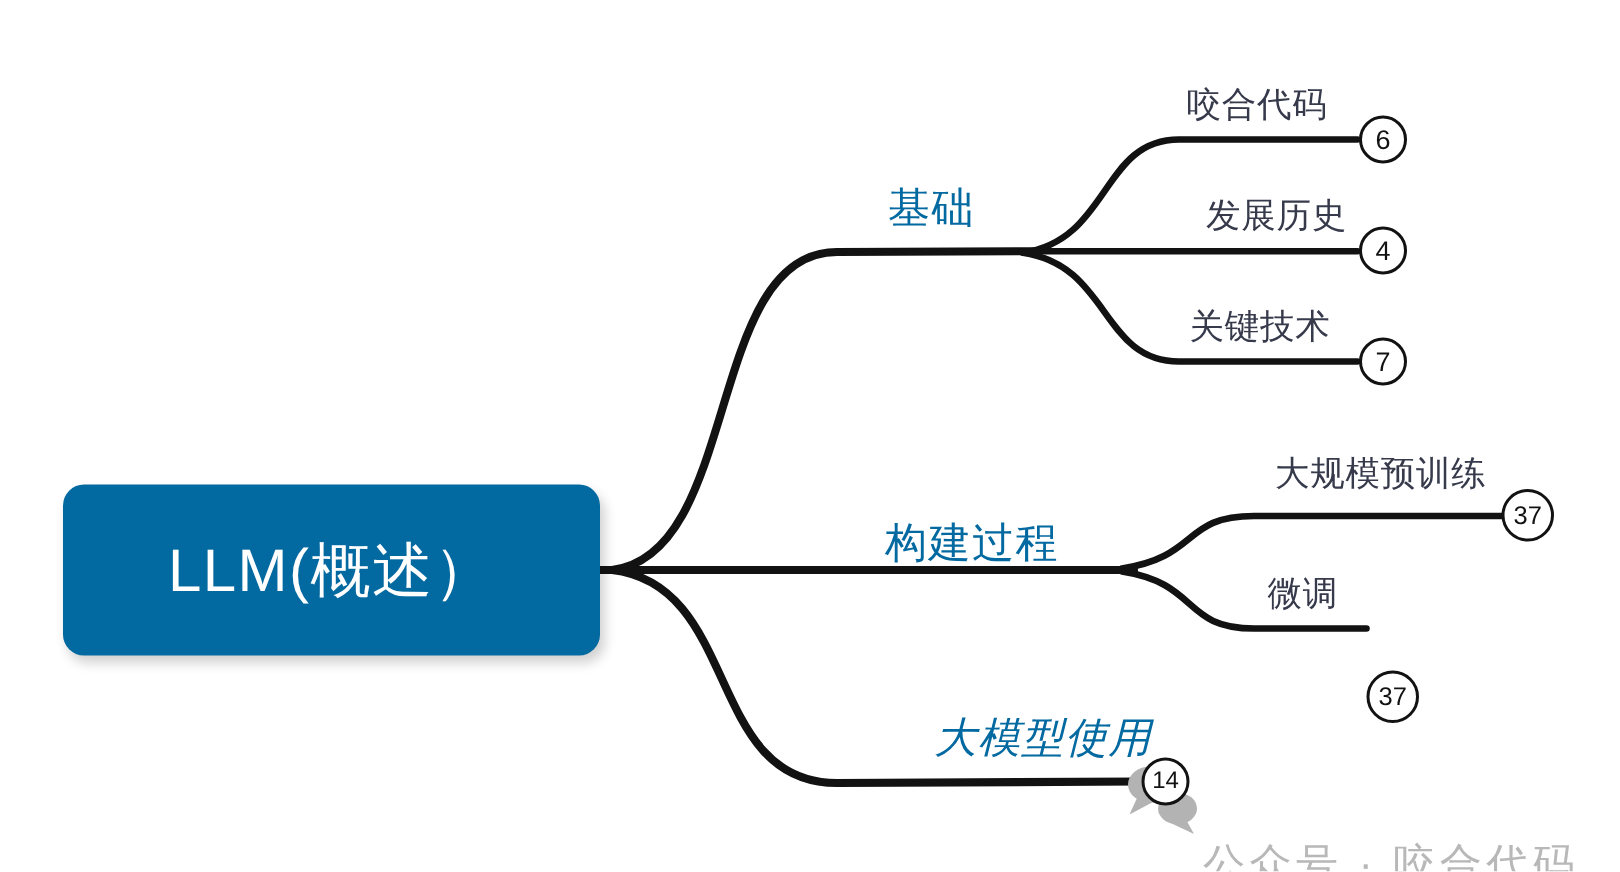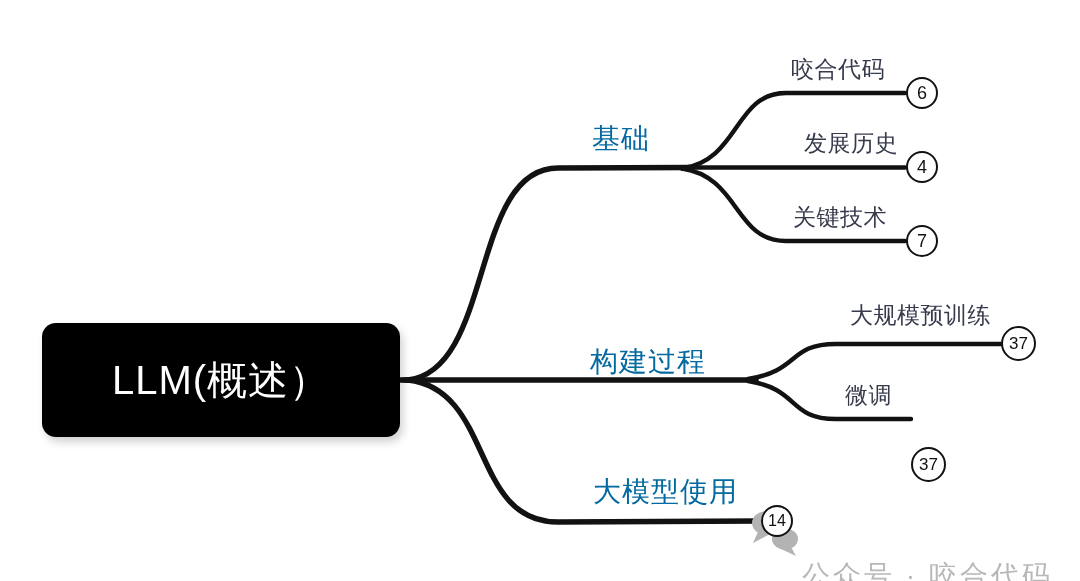--- a/index.html
+++ b/index.html
@@ -4,21 +4,21 @@
 <style>
   html,body{margin:0;padding:0;background:#ffffff;}
   body{font-family:"Liberation Sans","DejaVu Sans",sans-serif;}
   .canvas{position:relative;width:1080px;height:581px;background:#ffffff;overflow:hidden;}
   .edges{position:absolute;left:0;top:0;width:1080px;height:581px;}
   .edges path{fill:none;stroke:#121212;stroke-linecap:round;}
   .edges path.trunk{stroke-width:5.4px;}
   .edges path.sub{stroke-width:4.4px;}
   .root-node{
     position:absolute;left:42px;top:323px;width:358px;height:114px;
-    background:#000000;border-radius:14px;
+    background:#0369a1;border-radius:14px;
     box-shadow:3px 5px 8px rgba(0,0,0,0.18);
     display:flex;align-items:center;justify-content:center;
     color:#ffffff;font-size:40px;letter-spacing:1px;cursor:default;
   }
   .branch-label{
     position:absolute;color:#0369a1;font-size:28px;line-height:1;
     white-space:nowrap;letter-spacing:1px;
   }
   .leaf-label{
     position:absolute;color:#363a4b;font-size:23px;line-height:1;
@@ -85,16 +85,16 @@
   <div class="badge d32" style="left:906px;top:151px;">4</div>
   <div class="leaf-label" style="left:793px;top:206px;">关键技术</div>
   <div class="badge d32" style="left:906px;top:225px;">7</div>
 
   <div class="branch-label" style="left:590px;top:336px;margin-top:12px;">构建过程</div>
   <div class="leaf-label" style="left:850px;top:304px;">大规模预训练</div>
   <div class="badge d35" style="left:1001px;top:326px;">37</div>
   <div class="leaf-label" style="left:845px;top:384px;">微调</div>
   <div class="badge d35" style="left:911px;top:401px;margin-top:46px;">37</div>
 
-  <div class="branch-label" style="left:593px;top:478px;">大模型使用</div>
+  <div class="branch-label" style="left:623px;top:478px;font-style:italic;">大模型使用</div>
   <div class="badge d32" style="left:761px;top:505px;font-size:16px;">14</div>
 
 </div>
 
 </body></html>

